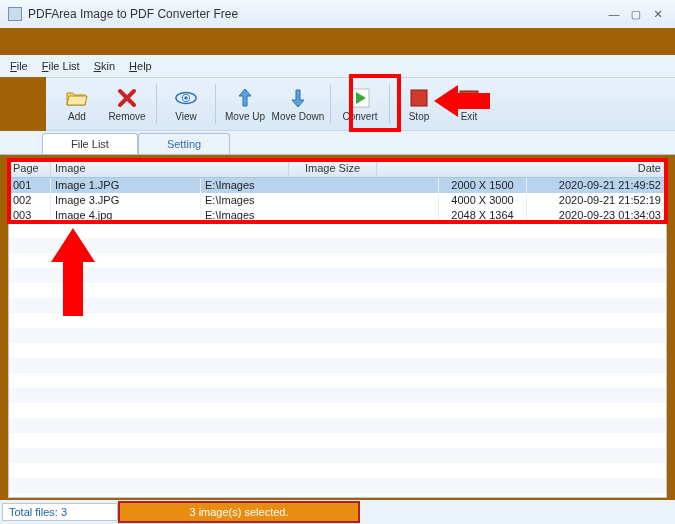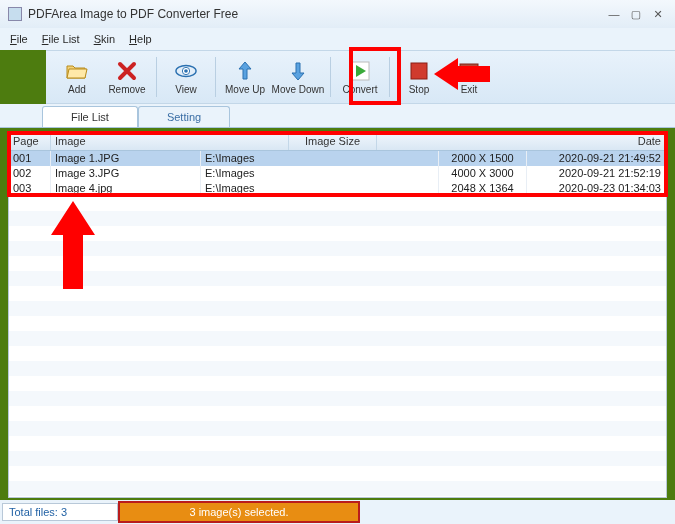--- a/index.html
+++ b/index.html
@@ -1,22 +1,22 @@
 <!DOCTYPE html>
 <html><head>
 <meta charset="utf-8">
 <style>
 * { margin: 0; padding: 0; box-sizing: border-box; }
 body { font-family: Tahoma, Arial, sans-serif; font-size: 11px; background: #fff; width: 675px; height: 524px; overflow: hidden; }
-.window { width: 675px; height: 524px; background: #4d7c0f; display: flex; flex-direction: column; }
+.window { width: 675px; height: 524px; background: #a16207; display: flex; flex-direction: column; }
 .titlebar { height: 28px; background: linear-gradient(#f3f8fd,#e2edf7); display: flex; align-items: center; padding: 0 8px; font-size: 12px; color: #333; }
 .titlebar .icon-app { width: 14px; height: 14px; background: #c6ddee; border: 1px solid #88a; margin-right: 6px; }
 .titlebar-spacer { flex: 1; }
 .winbtn { width: 18px; height: 14px; margin-left: 4px; display: flex; align-items: center; justify-content: center; color: #555; font-size: 11px; cursor: pointer; }
-.menubar { height: 22px; display: flex; align-items: center; padding: 0 10px; gap: 14px; background: #eaf3fb; color: #2a2a2a; }
+.menubar { height: 22px; display: flex; align-items: center; padding: 0 10px; gap: 14px; background: #eaf3fb; color: #2a2a2a; margin-top: 27px; }
 .menubar span { cursor: pointer; }
 .menubar span:first-letter { text-decoration: underline; }
 .toolbar { height: 54px; background: linear-gradient(#e8f2fb,#d8e8f6); display: flex; align-items: center; padding: 0 6px; border-top: 1px solid #c3d7e8; border-bottom: 1px solid #c3d7e8; position: relative; margin-left: 46px; }
 .tbtn { width: 50px; height: 48px; display: flex; flex-direction: column; align-items: center; justify-content: center; gap: 2px; cursor: pointer; border-radius: 2px; }
 .tbtn.wide { width: 56px; }
 .tbtn .ic { width: 22px; height: 22px; display: flex; align-items: center; justify-content: center; }
 .tbtn .lbl { font-size: 10px; color: #333; }
 .sep { width: 1px; height: 40px; background: #b9cfe2; margin: 0 4px; }
 svg { display: block; }
 .tabs { height: 24px; display: flex; align-items: flex-end; padding-left: 42px; border-bottom: 1px solid #a9c5dd; background: #eaf3fb; }

